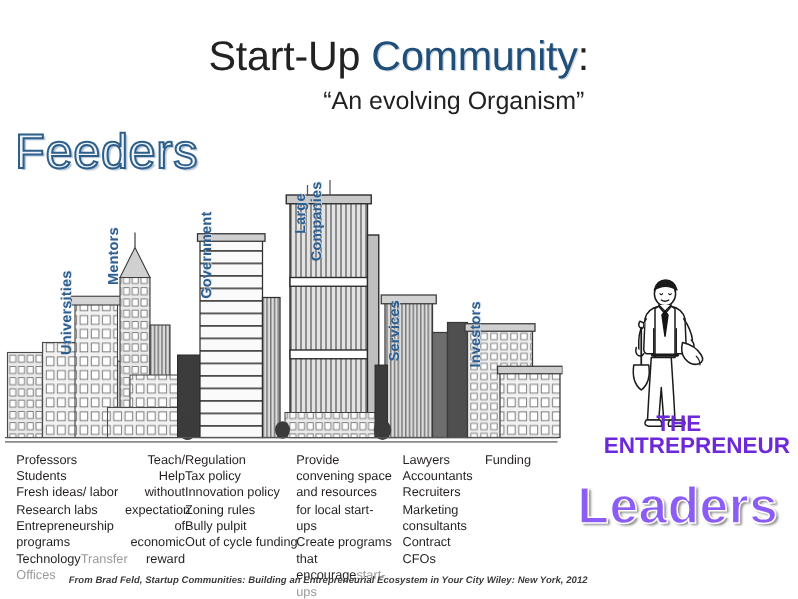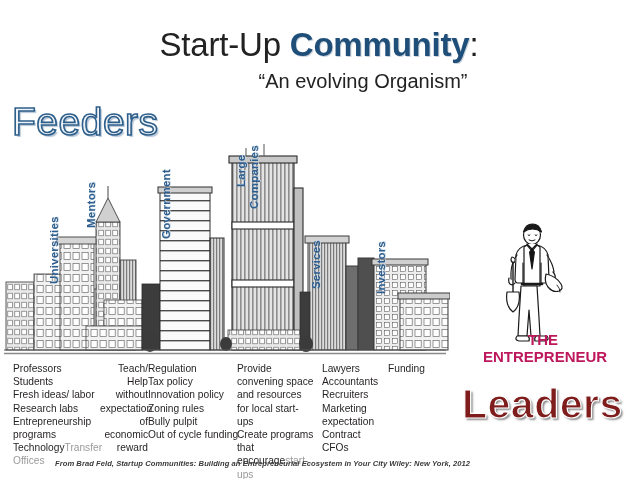--- a/index.html
+++ b/index.html
@@ -15,21 +15,21 @@
   
   .title{
     position:absolute;left:0;top:26px;width:638px;
     text-align:center;
     font-size:33px;
     color:#222222;
     letter-spacing:-0.2px;
     white-space:nowrap;
   }
   .title .hl{
-    font-weight:bold;
+    font-weight:normal;
     color:#1F4E79;
     text-shadow:1px 1px 0 rgba(140,160,180,.45);
   }
   .subtitle{
     position:absolute;left:0;top:70px;width:638px;
     text-align:center;
     font-size:20px;
     color:#222222;
     padding-left:44px;
   }
@@ -40,21 +40,21 @@
     font-size:39px;font-weight:normal;
     color:#eef3f9;
     -webkit-text-stroke:1.6px #2E5F8A;
     text-shadow:2px 2px 1px rgba(120,150,180,.55);
     letter-spacing:0.5px;
   }
   
   .leaders{
     position:absolute;left:462px;top:381px;
     font-size:41px;font-weight:bold;
-    color:#7f1d1d;
+    color:#8b5cf6;
     -webkit-text-stroke:1.2px #ffffff;
     text-shadow:2px 2px 2px rgba(90,90,90,.7);
     letter-spacing:0.5px;
   }
 
   
   .vlabel{
     position:absolute;
     transform-origin:left bottom;
     transform:rotate(-90deg);
@@ -66,22 +66,22 @@
   }
 
   
   #skyline{position:absolute;left:0;top:130px;width:450px;height:228px;}
 
   
   #entrepreneur{position:absolute;left:487px;top:222px;width:90px;height:130px;}
   .ent-label{
     position:absolute;left:483px;top:331px;
     width:120px;
-    font-size:15px;font-weight:bold;
-    color:#be185d;line-height:17px;
+    font-size:18px;font-weight:bold;
+    color:#6d28d9;line-height:17px;
     text-align:center;
   }
 
   
   .col{
     position:absolute;top:362px;
     font-size:10.2px;
     color:#231f20;
     line-height:13.2px;
     white-space:pre-line;
@@ -290,21 +290,21 @@
 and resources
 for local start-
 ups
 Create programs
 that encourage</span><span class="dim">start-ups</span></div>
 
   <div class="col" style="left:322px;width:66px;"><span>Lawyers
 Accountants
 Recruiters
 Marketing
-expectation
+consultants
 Contract
 CFOs</span></div>
 
   <div class="col" style="left:388px;width:60px;"><span>Funding</span></div>
 
   <div class="footer">From Brad Feld, Startup Communities: Building an Entrepreneurial Ecosystem in Your City  Wiley: New York, 2012</div>
 
 </div>
 
 </body></html>

